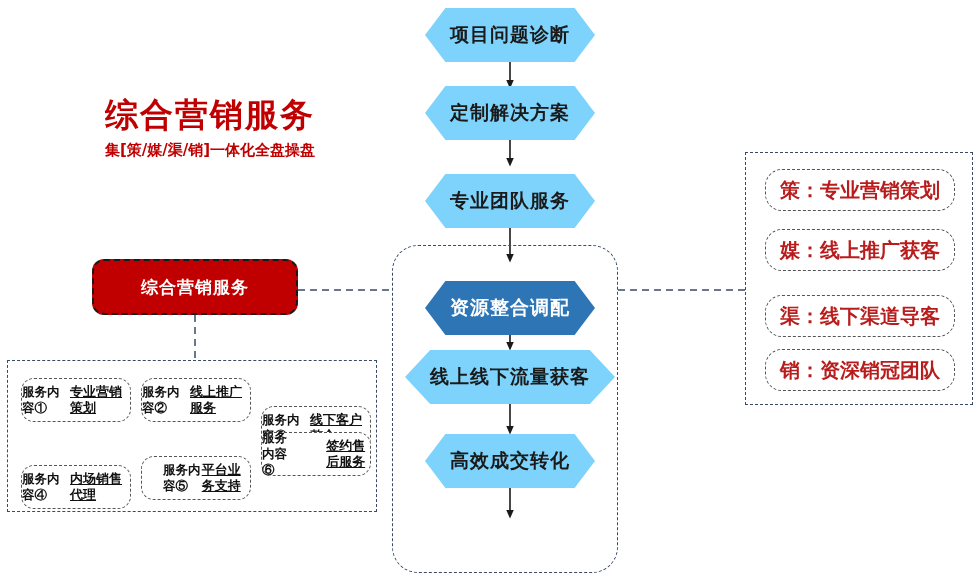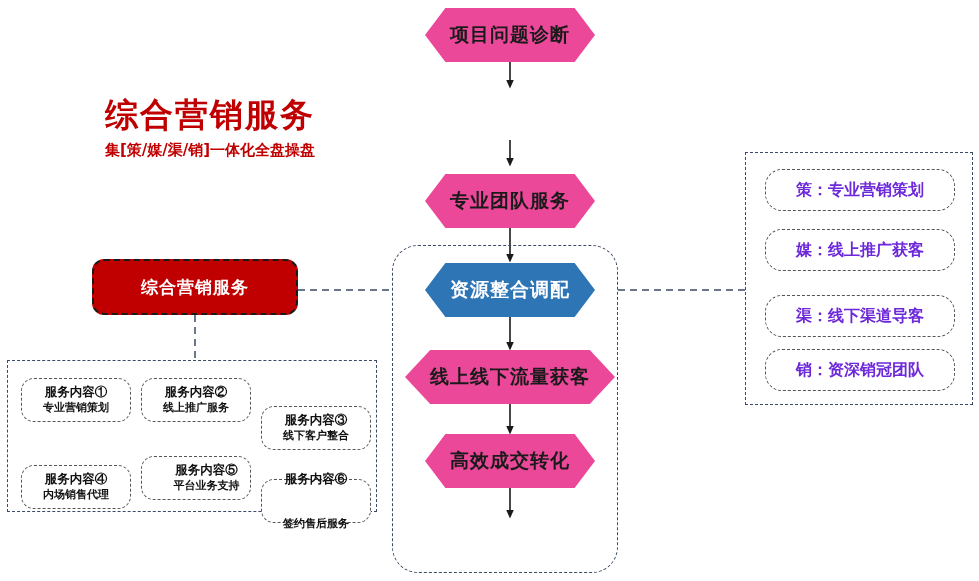--- a/index.html
+++ b/index.html
@@ -53,49 +53,49 @@
   #group-center{left:392px;top:245px;width:226px;height:328px;border-radius:26px;}
   #group-right{left:745px;top:152px;width:228px;height:253px;}
 
   
   .chip{
     position:absolute;
     border:1.3px dashed #555;
     border-radius:13px;
     box-sizing:border-box;
     background:#ffffff;
-    display:flex;flex-direction:column;
+    display:flex;flex-direction:row;
     align-items:center;justify-content:center;
     font-family:"DejaVu Serif","Liberation Serif",serif;
     font-weight:bold;
     color:#111;
     line-height:16px;
   }
   .chip .l1{font-size:12.5px;}
-  .chip .l2{font-size:11px;}
+  .chip .l2{font-size:13px;text-decoration:underline;}
   .chip-w{width:110px;height:44px;}
 
   
   .rchip{
     position:absolute;
     border:1.4px dashed #555;
     border-radius:17px;
     box-sizing:border-box;
     background:#ffffff;
     display:flex;align-items:center;justify-content:center;
-    font-size:16px;font-weight:bold;color:#6d28d9;
+    font-size:20px;font-weight:bold;color:#b91c1c;
     width:190px;height:42px;left:19px;
   }
 
   
   .hex{
     position:absolute;left:425px;width:170px;height:54px;
     -webkit-clip-path:polygon(12% 0%, 88% 0%, 100% 50%, 88% 100%, 12% 100%, 0% 50%);
     clip-path:polygon(12% 0%, 88% 0%, 100% 50%, 88% 100%, 12% 100%, 0% 50%);
-    background:#ec4899;
+    background:#7dd3fc;
     display:flex;align-items:center;justify-content:center;
     font-size:19px;font-weight:bold;color:#1a1a1a;letter-spacing:1px;
   }
   .hex.wide{left:405px;width:210px;}
   .hex.active{background:#2E75B6;color:#ffffff;}
 
   
   svg.overlay{position:absolute;left:0;top:0;width:979px;height:581px;pointer-events:none;}
 </style>
 </head>
@@ -148,34 +148,37 @@
     <span class="l2">线下客户整合</span>
   </div>
   <div class="chip chip-w" style="left:21px;top:465px;">
     <span class="l1">服务内容④</span>
     <span class="l2">内场销售代理</span>
   </div>
   <div class="chip chip-w" style="left:141px;top:456px;padding-left:21px;">
     <span class="l1">服务内容⑤</span>
     <span class="l2">平台业务支持</span>
   </div>
-  <div class="chip chip-w" style="left:261px;top:479px;gap:29px;">
+  <div class="chip chip-w" style="left:261px;top:432px;gap:29px;">
     <span class="l1">服务内容⑥</span>
     <span class="l2">签约售后服务</span>
   </div>
 
   <div class="dashed-group" id="group-center"></div>
 
   <div class="hex" style="top:8px;">
     <span>项目问题诊断</span>
   </div>
+  <div class="hex" style="top:86px;">
+    <span>定制解决方案</span>
+  </div>
   <div class="hex" style="top:174px;">
     <span>专业团队服务</span>
   </div>
-  <div class="hex active" style="top:263px;">
+  <div class="hex active" style="top:281px;">
     <span>资源整合调配</span>
   </div>
   <div class="hex wide" style="top:350px;">
     <span>线上线下流量获客</span>
   </div>
   <div class="hex" style="top:434px;">
     <span>高效成交转化</span>
   </div>
 
   <div class="dashed-group" id="group-right">

